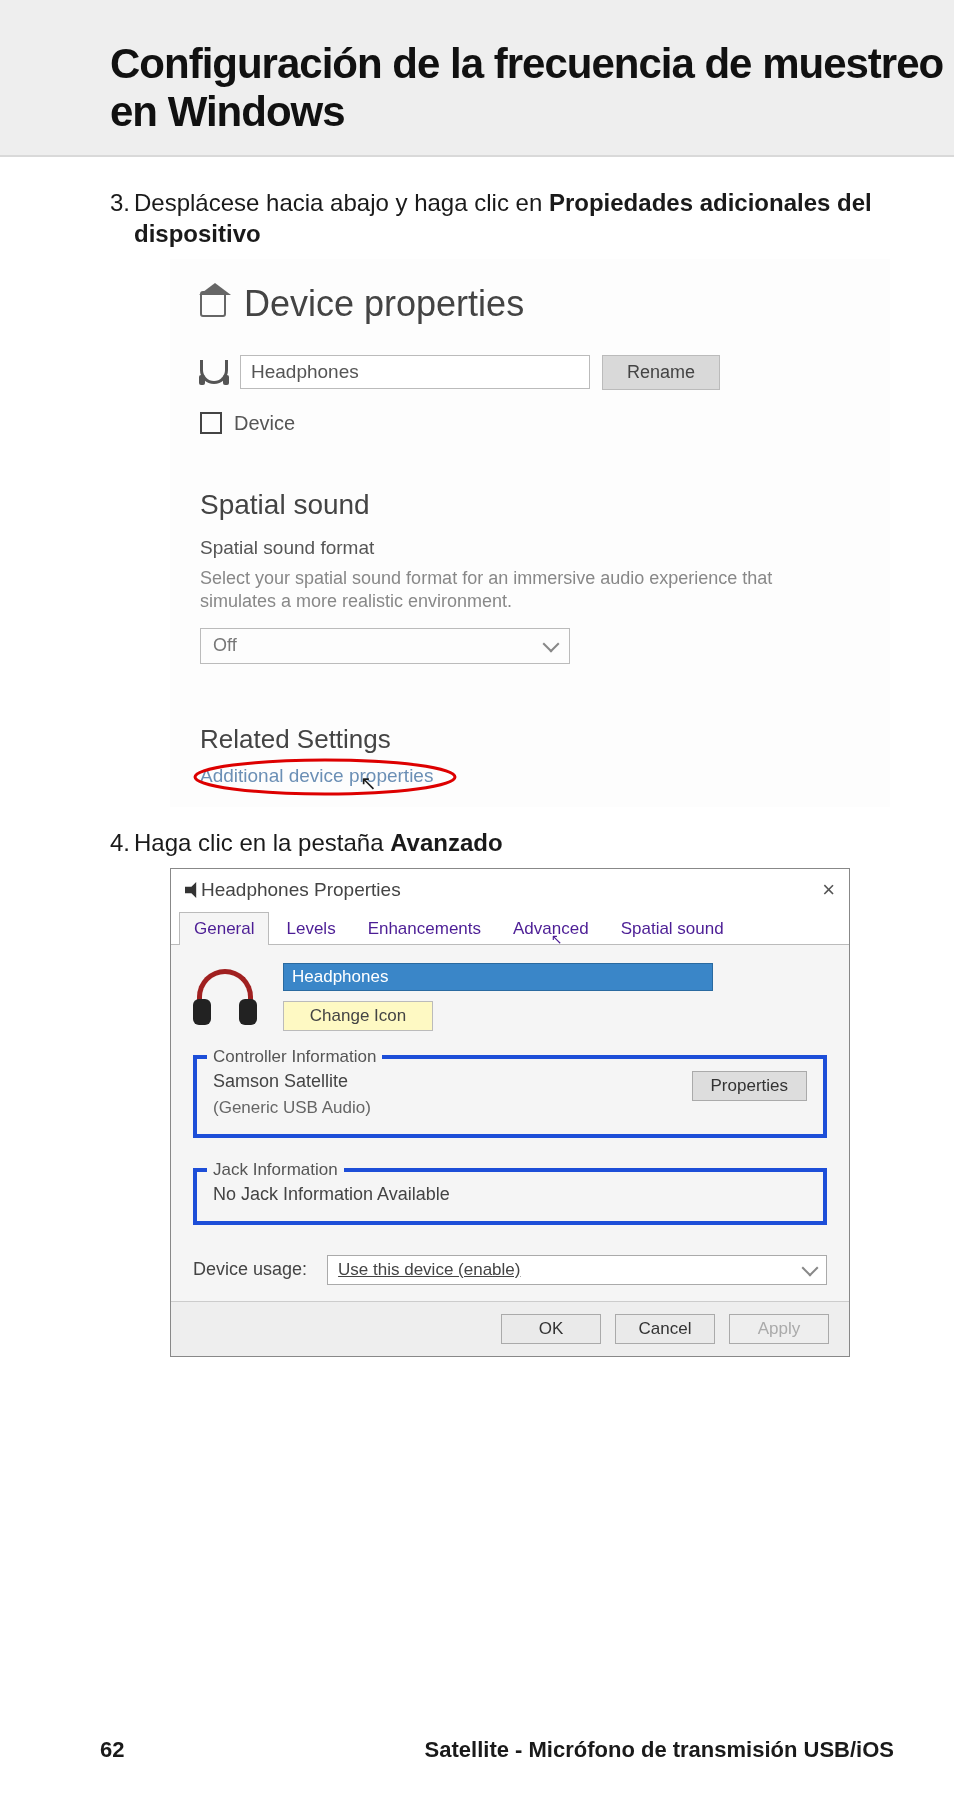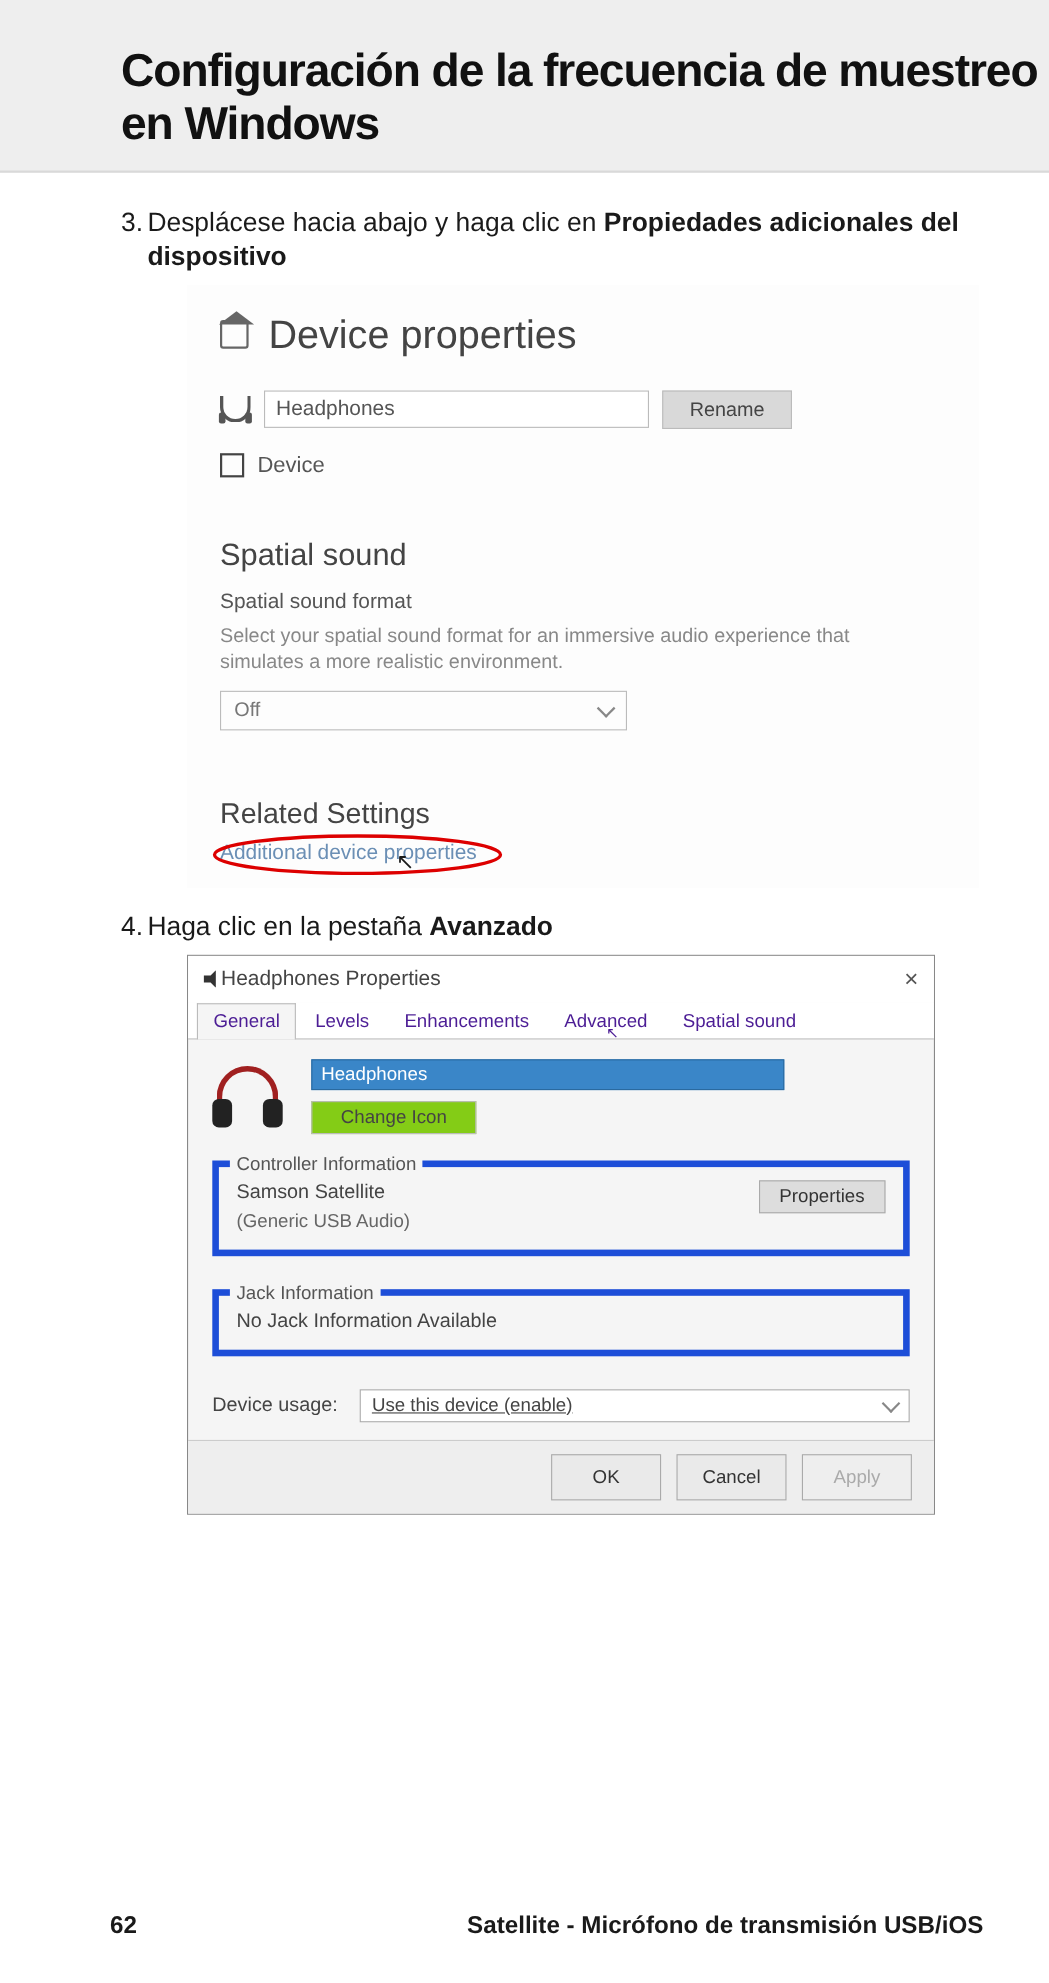--- a/index.html
+++ b/index.html
@@ -86,32 +86,32 @@
   .panel { padding:18px 22px 16px 22px;}
   .icon-row { display:flex; gap:26px; align-items:flex-start; margin-bottom:24px;}
   .big-hp {
     width:64px; height:64px; position:relative;
   }
   .big-hp .band { width:56px; height:40px; border:5px solid #a02020; border-bottom:none; border-radius:30px 30px 0 0; position:absolute; top:6px; left:4px;}
   .big-hp .cup1,.big-hp .cup2 { width:18px; height:26px; background:#222; border-radius:6px; position:absolute; bottom:2px;}
   .big-hp .cup1{left:0;} .big-hp .cup2{right:0;}
   .name-col { flex:1; display:flex; flex-direction:column; gap:10px;}
   .name-input { width:430px; height:28px; background:#3a86c8; border:1px solid #2a6aa0; color:#fff; padding:0 8px; font-size:17px; display:flex; align-items:center;}
-  .change-btn { width:150px; height:30px; background:#84cc16; border:1px solid #bbb; font-size:17px; color:#444; display:flex; align-items:center; justify-content:center;}
-  .fieldset { border:6px solid #1d4ed8; padding:12px 16px 16px 16px; margin-bottom:30px; position:relative;}
+  .change-btn { width:150px; height:30px; background:#fef9c3; border:1px solid #bbb; font-size:17px; color:#444; display:flex; align-items:center; justify-content:center;}
+  .fieldset { border:4px solid #1d4ed8; padding:12px 16px 16px 16px; margin-bottom:30px; position:relative;}
   .legend { position:absolute; top:-12px; left:10px; background:#f5f5f5; padding:0 6px; font-size:17px; color:#555;}
   .ctrl-row { display:flex; justify-content:space-between; align-items:flex-start;}
   .ctrl-txt { font-size:18px; color:#444;}
   .ctrl-sub { font-size:17px; color:#666; margin-top:6px;}
   .prop-btn { background:#ddd; border:1px solid #aaa; padding:4px 18px; font-size:17px; color:#333;}
   .usage-row { display:flex; align-items:center; gap:20px; margin-top:10px;}
   .usage-lbl { font-size:18px; color:#444;}
   .usage-sel { flex:1; height:30px; border:1px solid #aaa; background:#fff; display:flex; align-items:center; justify-content:space-between; padding:0 10px; font-size:17px; color:#444;text-decoration:underline;}
   .btn-row { display:flex; justify-content:flex-end; gap:14px; padding:12px 20px; background:#eee; border-top:1px solid #ccc;}
-  .dlg-btn { min-width:100px; height:42px; border:1px solid #aaa; background:#eaeaea; font-size:17px; color:#333; display:flex; align-items:center; justify-content:center;}
+  .dlg-btn { min-width:100px; height:30px; border:1px solid #aaa; background:#eaeaea; font-size:17px; color:#333; display:flex; align-items:center; justify-content:center;}
   .dlg-btn.disabled { color:#aaa; background:#eee;}
   
   .footer { position:absolute; bottom:40px; left:0; right:0; display:flex; justify-content:space-between; padding:0 60px 0 100px;}
   .page-num { font-size:22px; font-weight:700;}
   .footer-txt { font-size:22px; font-weight:700;}
 </style>
 </head>
 <body>
 
 <div class="header-band">

